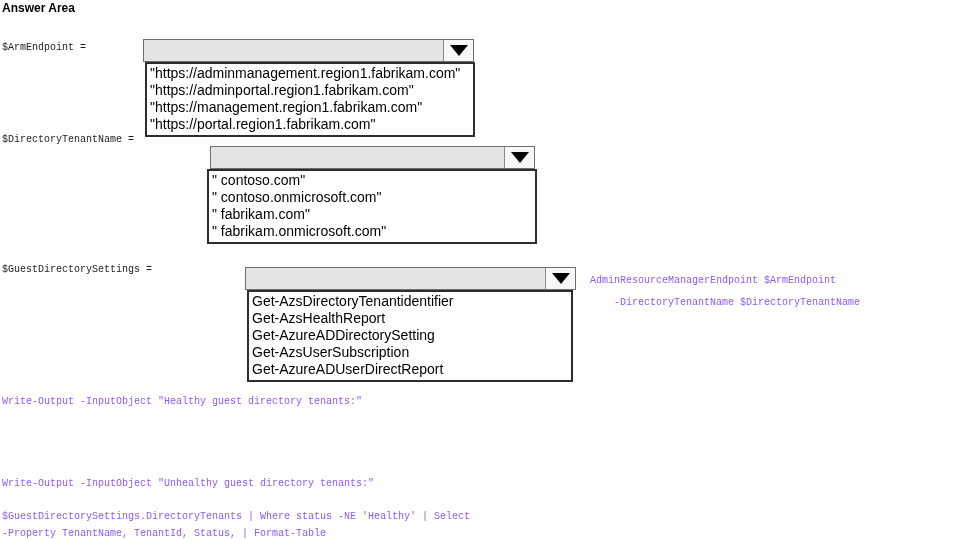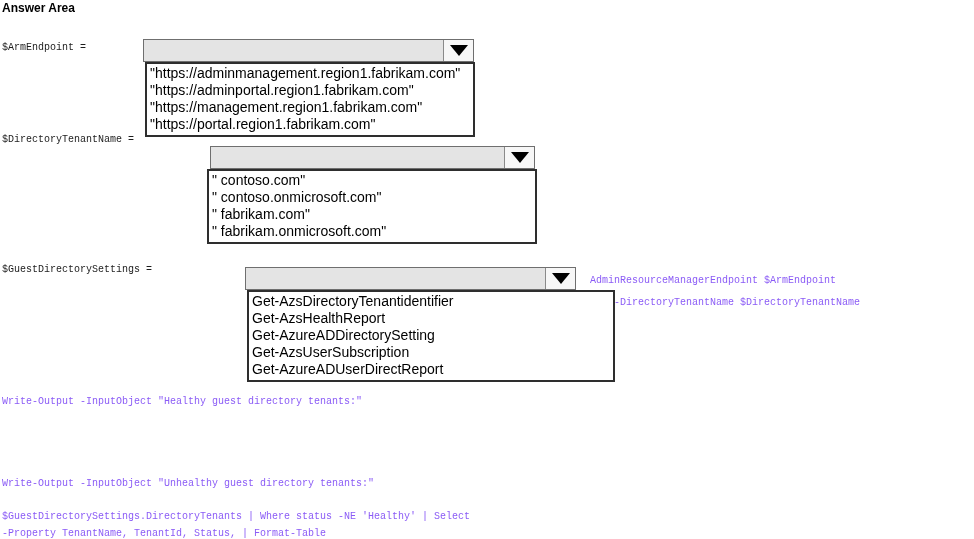--- a/index.html
+++ b/index.html
@@ -104,21 +104,21 @@
     <div class="opt">" fabrikam.onmicrosoft.com"</div>
   </div>
 
   <div class="mono-label" style="left:2px;top:264px;">$GuestDirectorySettings =</div>
   <div class="combo" style="left:245px;top:267px;width:331px;">
     <div class="combo-field"></div>
     <div class="combo-btn">
       <span class="arrow-down"></span>
     </div>
   </div>
-  <div class="listbox" style="left:247px;top:290px;width:368px;">
+  <div class="listbox" style="left:247px;top:290px;width:326px;">
     <div class="opt">Get-AzsDirectoryTenantidentifier</div>
     <div class="opt">Get-AzsHealthReport</div>
     <div class="opt">Get-AzureADDirectorySetting</div>
     <div class="opt">Get-AzsUserSubscription</div>
     <div class="opt">Get-AzureADUserDirectReport</div>
   </div>
 
   <div class="code" style="left:590px;top:272px;">AdminResourceManagerEndpoint $ArmEndpoint</div>
   <div class="code" style="left:614px;top:294px;">-DirectoryTenantName $DirectoryTenantName</div>
 

